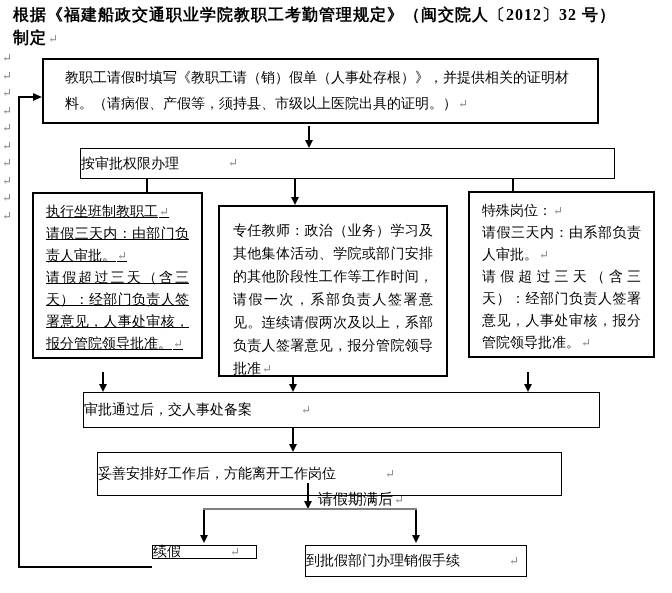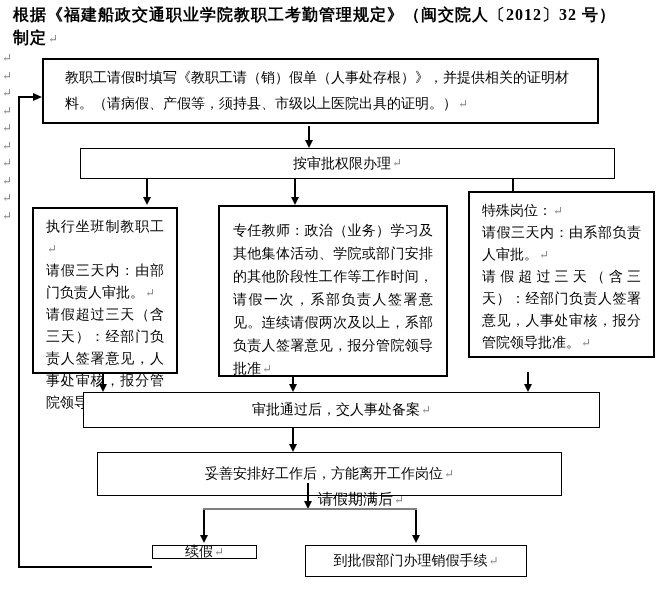--- a/index.html
+++ b/index.html
@@ -12,21 +12,21 @@
     font-size:16px;line-height:23px;font-weight:600;letter-spacing:1px;
   }
   .pmark{color:#8a8a8a;font-size:12px;font-weight:400;padding-left:1px;}
   .margin-marks{position:absolute;left:2px;top:50px;display:flex;flex-direction:column;}
   .margin-marks span{height:17.5px;line-height:17.5px;font-size:12px;color:#8a8a8a;}
   .box{
     position:absolute;background:#fff;border:1px solid #000;box-sizing:border-box;
     font-size:14px;
   }
   .b2{border-width:2px;}
-  .center{display:flex;align-items:center;justify-content:center;text-align:center;}
+  .center{display:flex;align-items:center;justify-content:flex-start;text-align:center;gap:48px;}
   .branch{padding:7px 12px;line-height:22px;text-align:justify;}
   .branch .para{text-align:justify;}
   .wrapbox{padding:5px 21px;line-height:26px;}
   
   .va{position:absolute;width:9px;display:flex;flex-direction:column;align-items:center;}
   .va .sh{flex:1 1 auto;width:1.5px;background:#000;}
   .va .hd{width:0;height:0;border-left:4.5px solid transparent;border-right:4.5px solid transparent;border-top:8px solid #000;}
   .hline{position:absolute;height:1.5px;background:#000;}
   .vline{position:absolute;width:1.5px;background:#000;}
   .gline{position:absolute;height:2px;background:#808080;}
@@ -76,21 +76,21 @@
     </div>
   <div class="va" style="left:290.5px;top:179px;height:26px;">
       <i class="sh"></i>
       <i class="hd"></i>
     </div>
   <div class="va" style="left:508.5px;top:179px;height:26px;">
       <i class="sh"></i>
       <i class="hd"></i>
     </div>
 
-  <div class="box b2 branch" style="left:32px;top:207px;width:146px;height:167px;">
+  <div class="box b2 branch" style="left:32px;top:192px;width:171px;height:167px;text-decoration:underline;">
     <div class="para"><span>执行坐班制教职工</span><span class="pmark">↵</span></div>
     <div class="para"><span>请假三天内：由部门负责人审批。</span><span class="pmark">↵</span></div>
     <div class="para"><span>请假超过三天（含三天）：经部门负责人签署意见，人事处审核，报分管院领导批准。</span><span class="pmark">↵</span></div>
   </div>
 
   <div class="box b2 branch" style="left:218px;top:205px;width:230px;height:172px;line-height:23px;padding:12px 13px;">
     <div class="para"><span>专任教师：政治（业务）学习及其他集体活动、学院或部门安排的其他阶段性工作等工作时间，请假一次，系部负责人签署意见。连续请假两次及以上，系部负责人签署意见，报分管院领导批准</span><span class="pmark">↵</span></div>
   </div>
 
   <div class="box b2 branch" style="left:468px;top:191px;width:187px;height:167px;">

